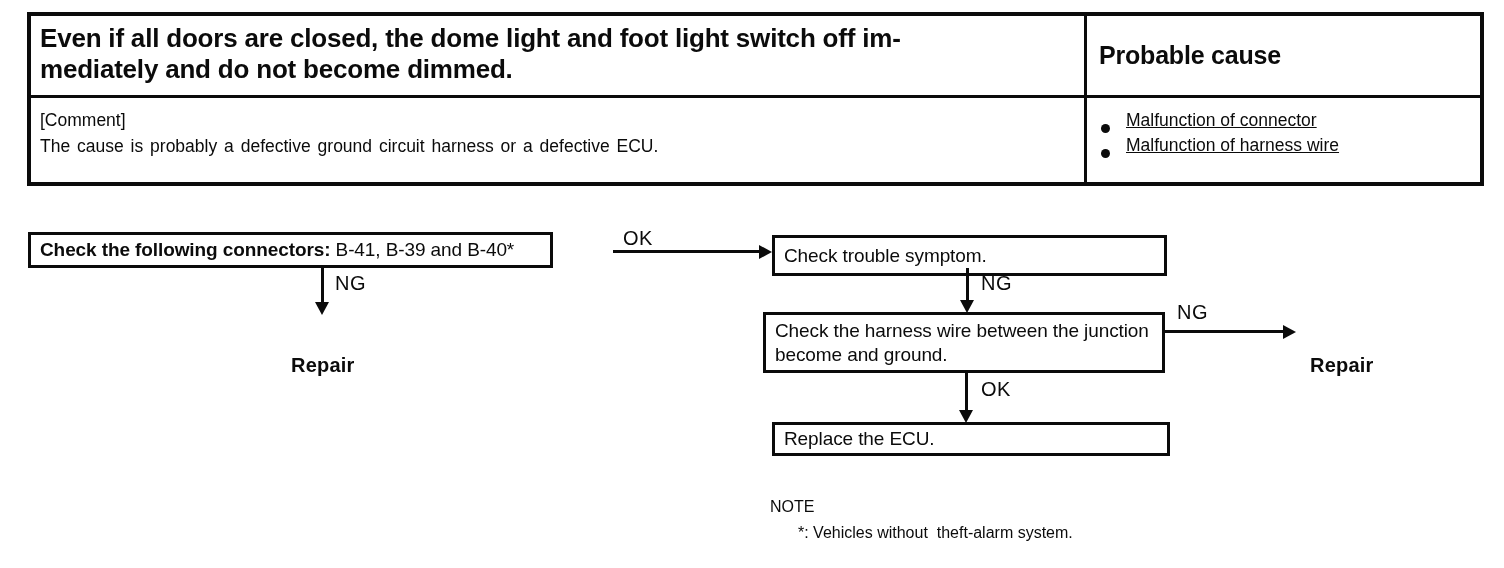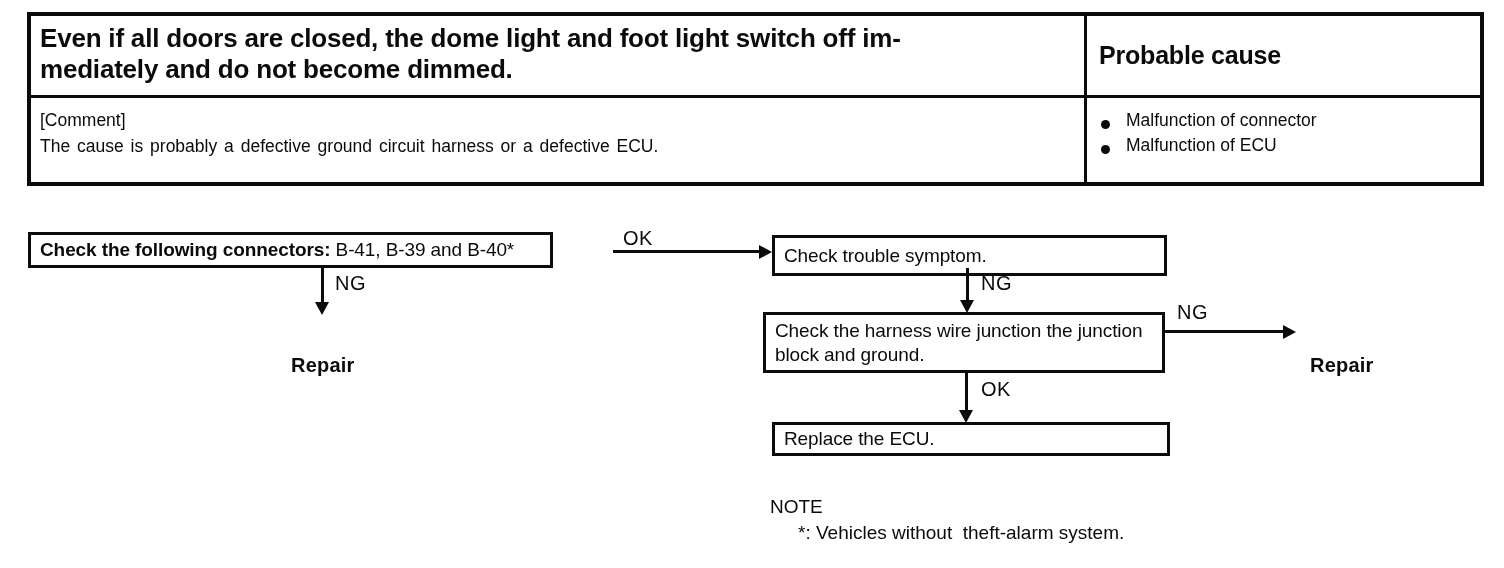--- a/index.html
+++ b/index.html
@@ -22,21 +22,21 @@
   .symptom-cell { padding:7px 10px 0 9px; }
   .symptom-title {
     font-weight:bold; font-size:26px; line-height:31px; letter-spacing:-0.2px;
   }
   .cause-header-cell { display:flex; align-items:center; padding:0 0 0 12px; }
   .cause-header { font-weight:bold; font-size:25px; letter-spacing:-0.2px; }
   .comment-cell { padding:9px 16px 0 9px; font-size:17.5px; line-height:26px; }
   .comment-label { display:block; }
   .comment-text { display:block; word-spacing:2px; }
   .causes-cell { padding:10px 8px 0 12px; }
-  .cause-item { display:flex; align-items:center; font-size:17.5px; line-height:25px; }
+  .cause-item { display:flex; align-items:flex-end; font-size:17.5px; line-height:25px;text-decoration:underline; }
   .bullet-icon {
     width:9px; height:9px; border-radius:50%; background:#0b0b0b;
     flex:0 0 9px; margin:8px 16px 0 2px;
   }
 
   
   .fc-box {
     position:absolute; background:#fff; border:3px solid #0b0b0b;
     font-size:19px; line-height:24px; display:flex; align-items:center;
     padding:2px 8px 2px 9px; letter-spacing:-0.1px;
@@ -49,21 +49,21 @@
   .arr-right {
     position:absolute; width:0; height:0;
     border-top:7px solid transparent; border-bottom:7px solid transparent;
     border-left:13px solid #0b0b0b;
   }
   .arr-down {
     position:absolute; width:0; height:0;
     border-left:7px solid transparent; border-right:7px solid transparent;
     border-top:13px solid #0b0b0b;
   }
-  .note { position:absolute; font-size:19px; line-height:26px; }
+  .note { position:absolute; font-size:16px; line-height:26px; }
   .note .note-body { white-space:pre;margin-left:28px; }
 </style>
 </head>
 <body>
 
 <div class="canvas">
 
   <div class="symptom-table">
     <div class="cell v-div h-div symptom-cell">
       <div class="symptom-title">
@@ -78,21 +78,21 @@
       <span class="comment-label">[Comment]</span>
       <span class="comment-text">The cause is probably a defective ground circuit harness or a defective ECU.</span>
     </div>
     <div class="cell causes-cell">
       <div class="cause-item">
         <span class="bullet-icon"></span>
         <span>Malfunction of connector</span>
       </div>
       <div class="cause-item">
         <span class="bullet-icon"></span>
-        <span>Malfunction of ECU</span>
+        <span>Malfunction of harness wire</span>
       </div>
     </div>
   </div>
 
   <div class="fc-box" style="left:28px; top:232px; width:525px; height:36px;">
     <span><span class="b">Check the following connectors:</span><span> B-41, B-39 and B-40*</span></span>
   </div>
 
   <span class="fc-lbl" style="left:623px; top:227px;">OK</span>
   <div class="hline" style="left:613px; top:250px; width:146px;"></div>
@@ -105,21 +105,21 @@
 
   <div class="fc-box" style="left:772px; top:235px; width:395px; height:41px;">
     <span>Check trouble symptom.</span>
   </div>
 
   <div class="vline" style="left:966px; top:268px; height:32px;"></div>
   <div class="arr-down" style="left:960px; top:300px;"></div>
   <span class="fc-lbl" style="left:981px; top:272px;">NG</span>
 
   <div class="fc-box" style="left:763px; top:312px; width:402px; height:61px;">
-    <span>Check the harness wire junction the junction block and ground.</span>
+    <span>Check the harness wire between the junction become and ground.</span>
   </div>
 
   <span class="fc-lbl" style="left:1177px; top:301px;">NG</span>
   <div class="hline" style="left:1165px; top:330px; width:118px;"></div>
   <div class="arr-right" style="left:1283px; top:325px;"></div>
   <span class="fc-result" style="left:1310px; top:320px;">Repair</span>
 
   <div class="vline" style="left:965px; top:373px; height:37px;"></div>
   <div class="arr-down" style="left:959px; top:410px;"></div>
   <span class="fc-lbl" style="left:981px; top:378px;">OK</span>

